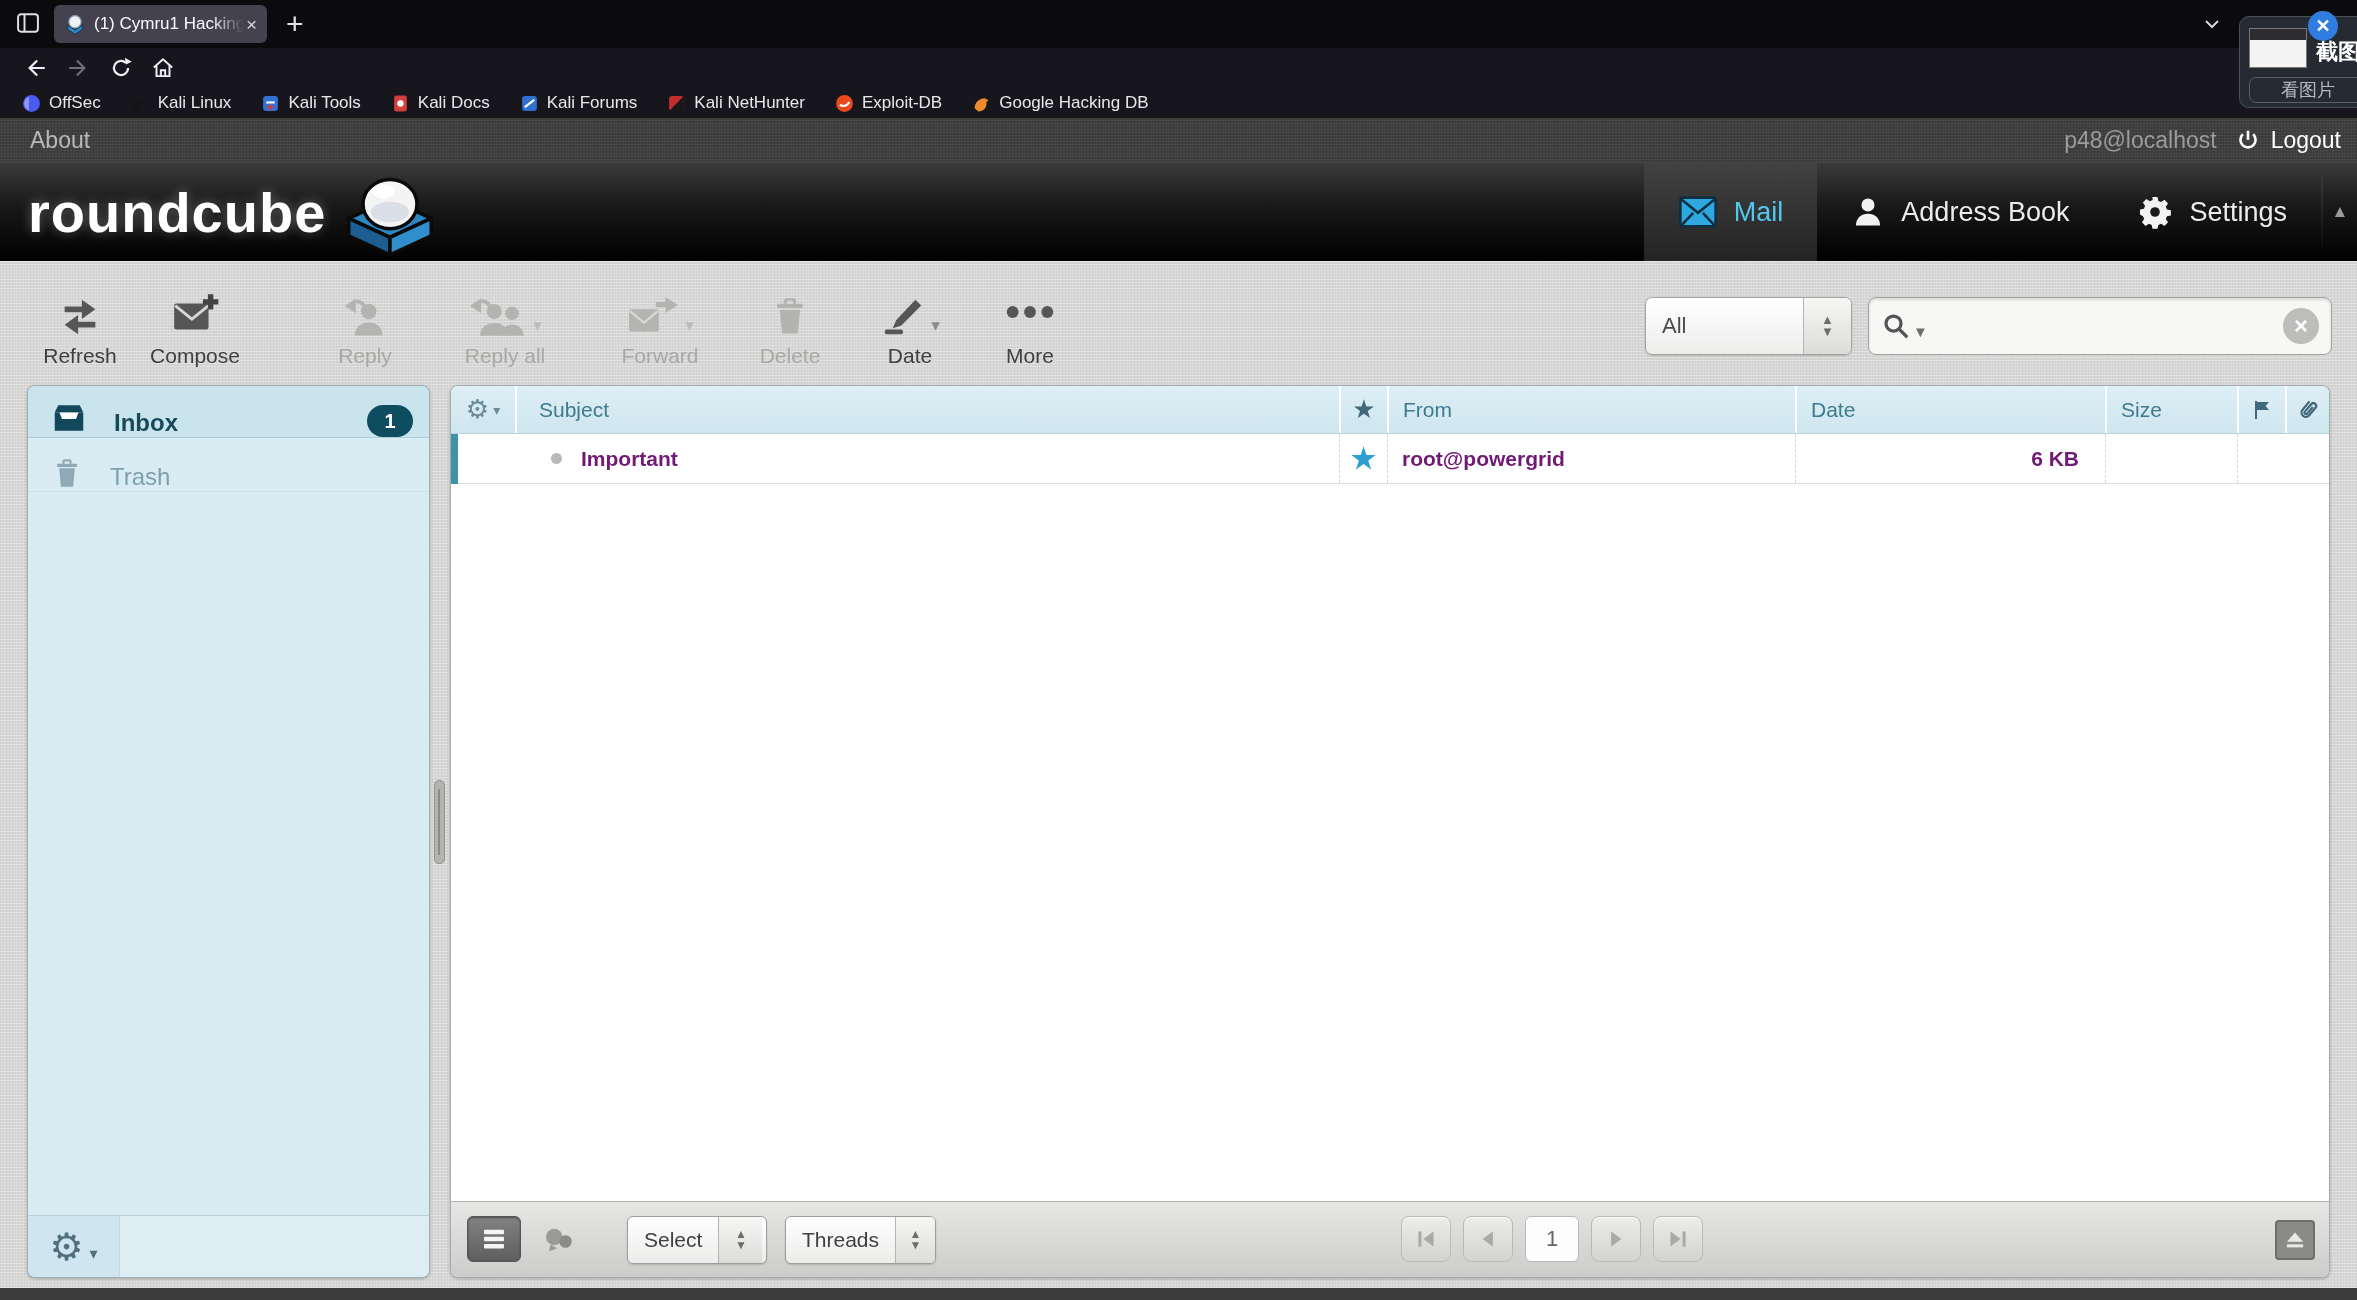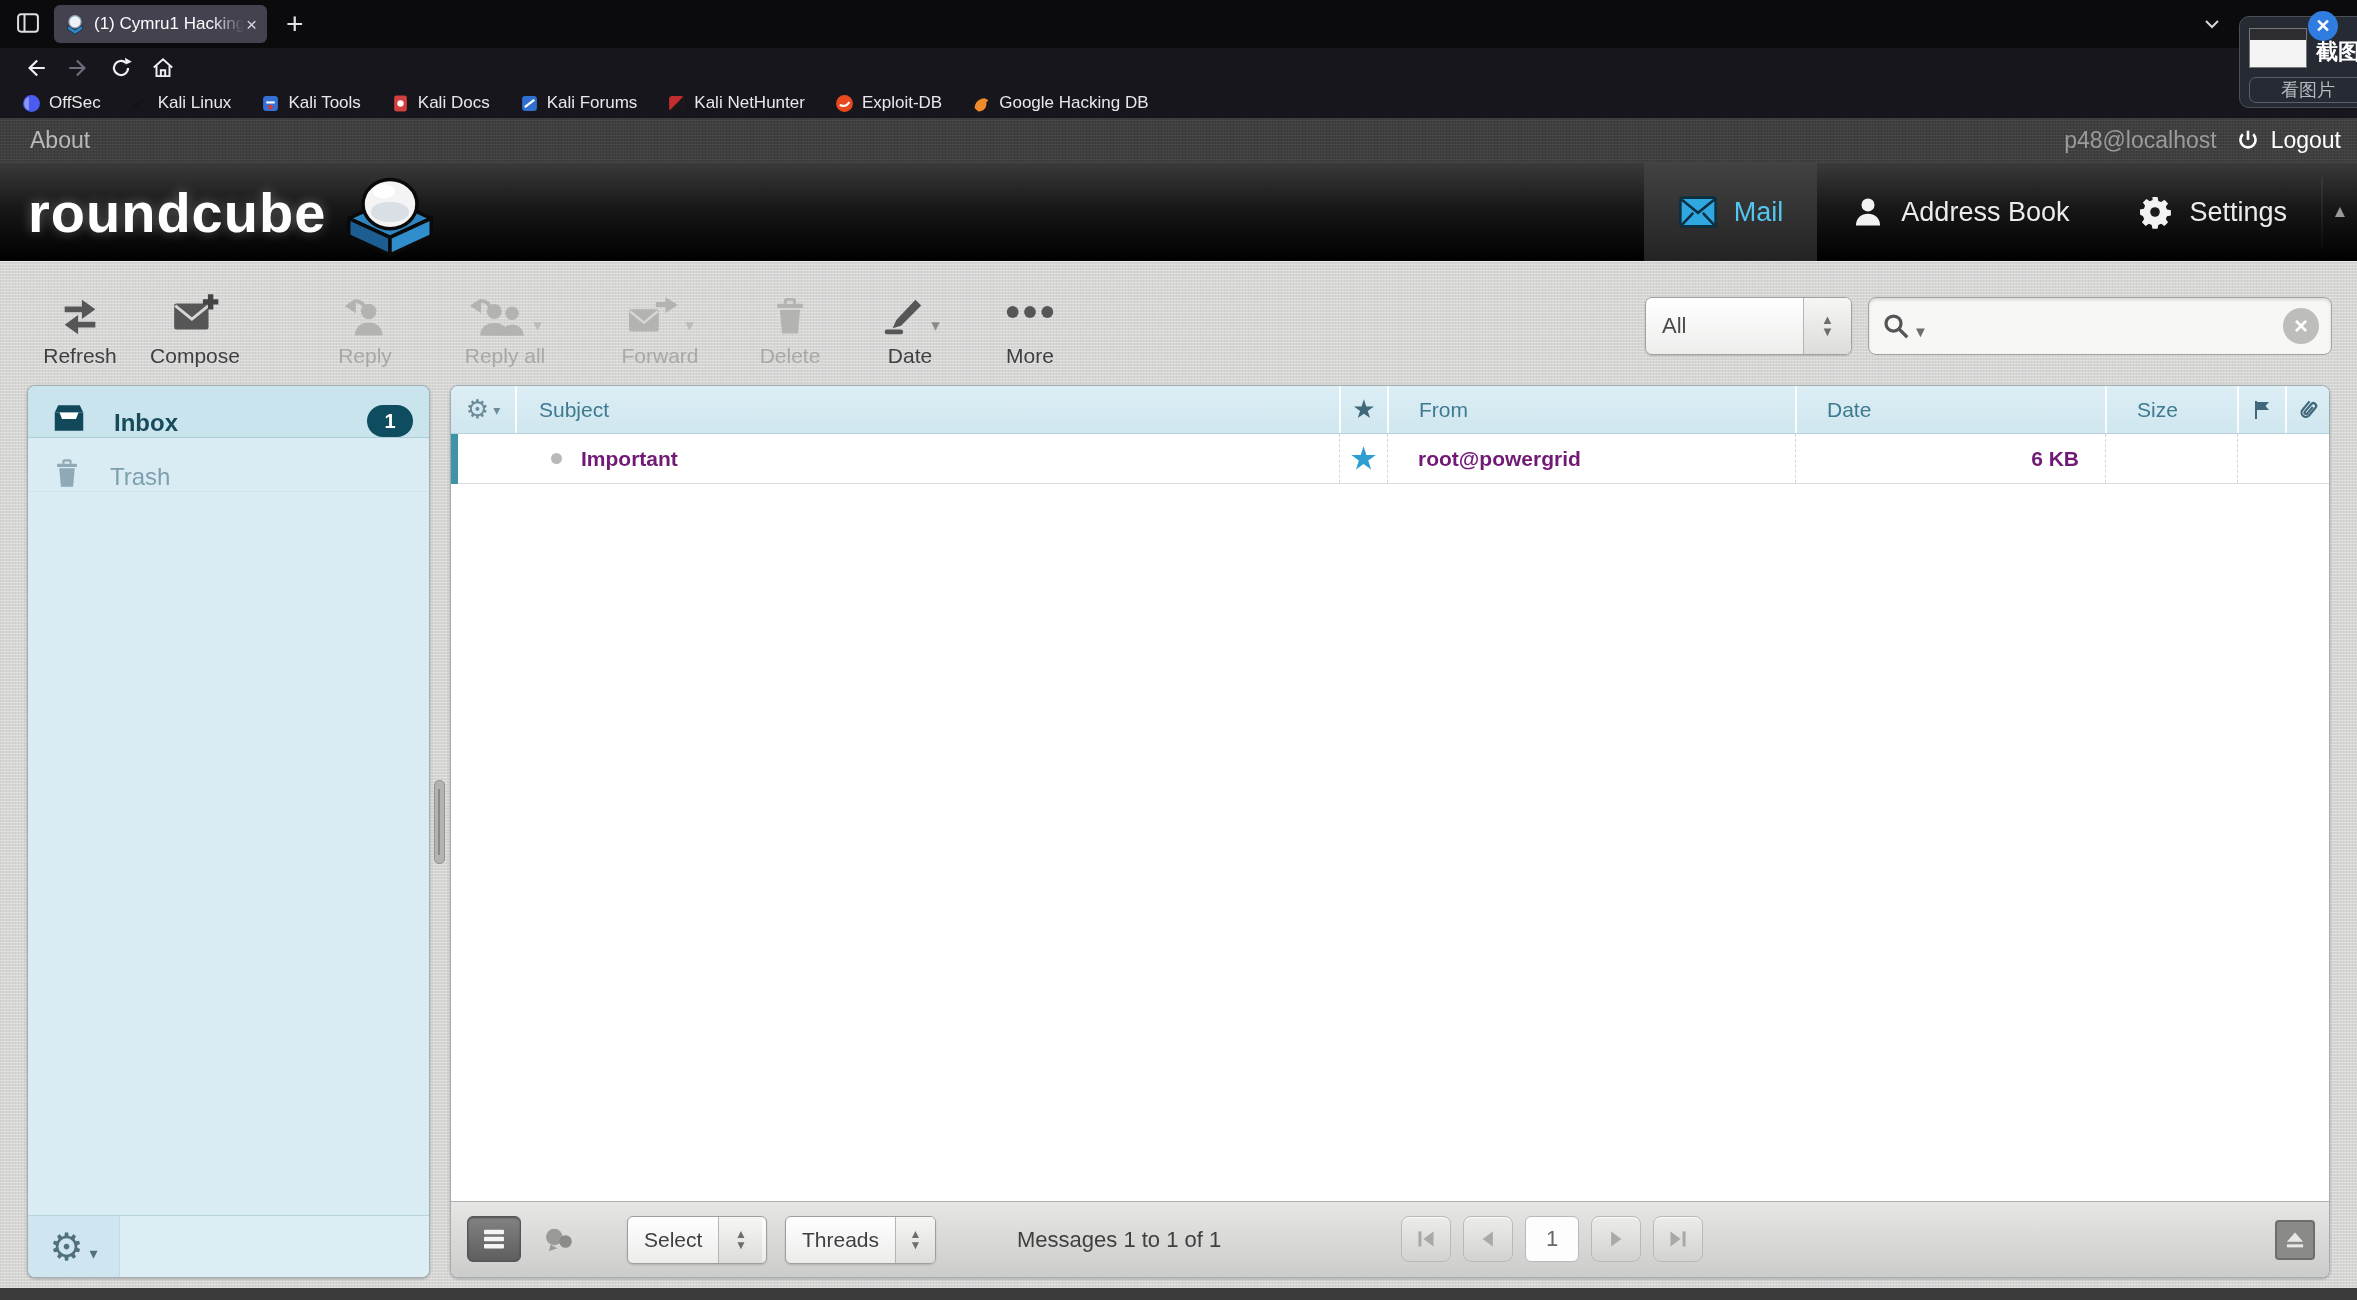--- a/index.html
+++ b/index.html
@@ -126,21 +126,21 @@
   .hdr-flag,.hdr-clip{justify-content:center;}
   .mrow{height:50px;display:grid;grid-template-columns:64px 1fr 48px 408px 310px 132px 48px 44px;align-items:center;
        border-bottom:1px solid #dcdcdc;position:relative;}
   .mcell{height:100%;display:flex;align-items:center;font-size:21px;color:#701a75;font-weight:bold;}
   .mcell.sep{border-left:1px dashed #ccdbe2;}
   .row-stripe{position:absolute;left:0;top:0;bottom:-1px;width:7px;background:#3f93a6;}
   .subject-cell{position:relative;padding-left:66px;}
   .unread-dot{position:absolute;left:36px;width:11px;height:11px;border-radius:50%;background:#b9b9b9;}
   .row-star{justify-content:center;color:#2e9ed2;font-size:28px;}
   .size-cell{justify-content:flex-end;padding-right:26px;}
-  .pad14{padding-left:30px;}
+  .pad14{padding-left:14px;}
   .list-body{flex:1;background:#fff;}
 
   
   .list-footer{height:76px;border-top:1px solid #b0b0af;background:linear-gradient(180deg,#e6e6e5,#cccccb);position:relative;}
   .viewbtn-list{position:absolute;left:16px;top:14px;width:54px;height:46px;border-radius:6px;border:1px solid #555;
        background:linear-gradient(180deg,#828282,#5e5e5e);display:flex;align-items:center;justify-content:center;box-shadow:inset 0 1px 2px rgba(0,0,0,.4);}
   .viewbtn-threads{position:absolute;left:82px;top:16px;width:50px;height:44px;display:flex;align-items:center;justify-content:center;}
   .dd{position:absolute;top:14px;height:48px;border:1px solid #9e9e9d;border-radius:6px;overflow:hidden;display:flex;
        background:linear-gradient(180deg,#fff,#ececeb);box-shadow:0 1px 2px rgba(0,0,0,.15);}
   .dd-value{display:flex;align-items:center;padding:0 16px;font-size:21px;color:#3f3f3f;}
@@ -556,21 +556,20 @@
             <span>▼</span>
           </span>
       </div>
       <div class="dd dd-threads">
         <span class="dd-value">Threads</span>
         <span class="dd-spin">
             <span>▲</span>
             <span>▼</span>
           </span>
       </div>
-      <div class="status-text">Messages 1 to 1 of 1</div>
       <div class="pagination">
         <div class="pgbtn">
           <svg width="26" height="26" viewBox="0 0 24 24" fill="#a9a9a8">
               <rect x="5" y="5" width="2.8" height="14"></rect>
               <polygon points="19,5 19,19 9.5,12"></polygon>
             </svg>
         </div>
         <div class="pgbtn">
           <svg width="26" height="26" viewBox="0 0 24 24" fill="#a9a9a8">
               <polygon points="16.5,5 16.5,19 7,12"></polygon>

